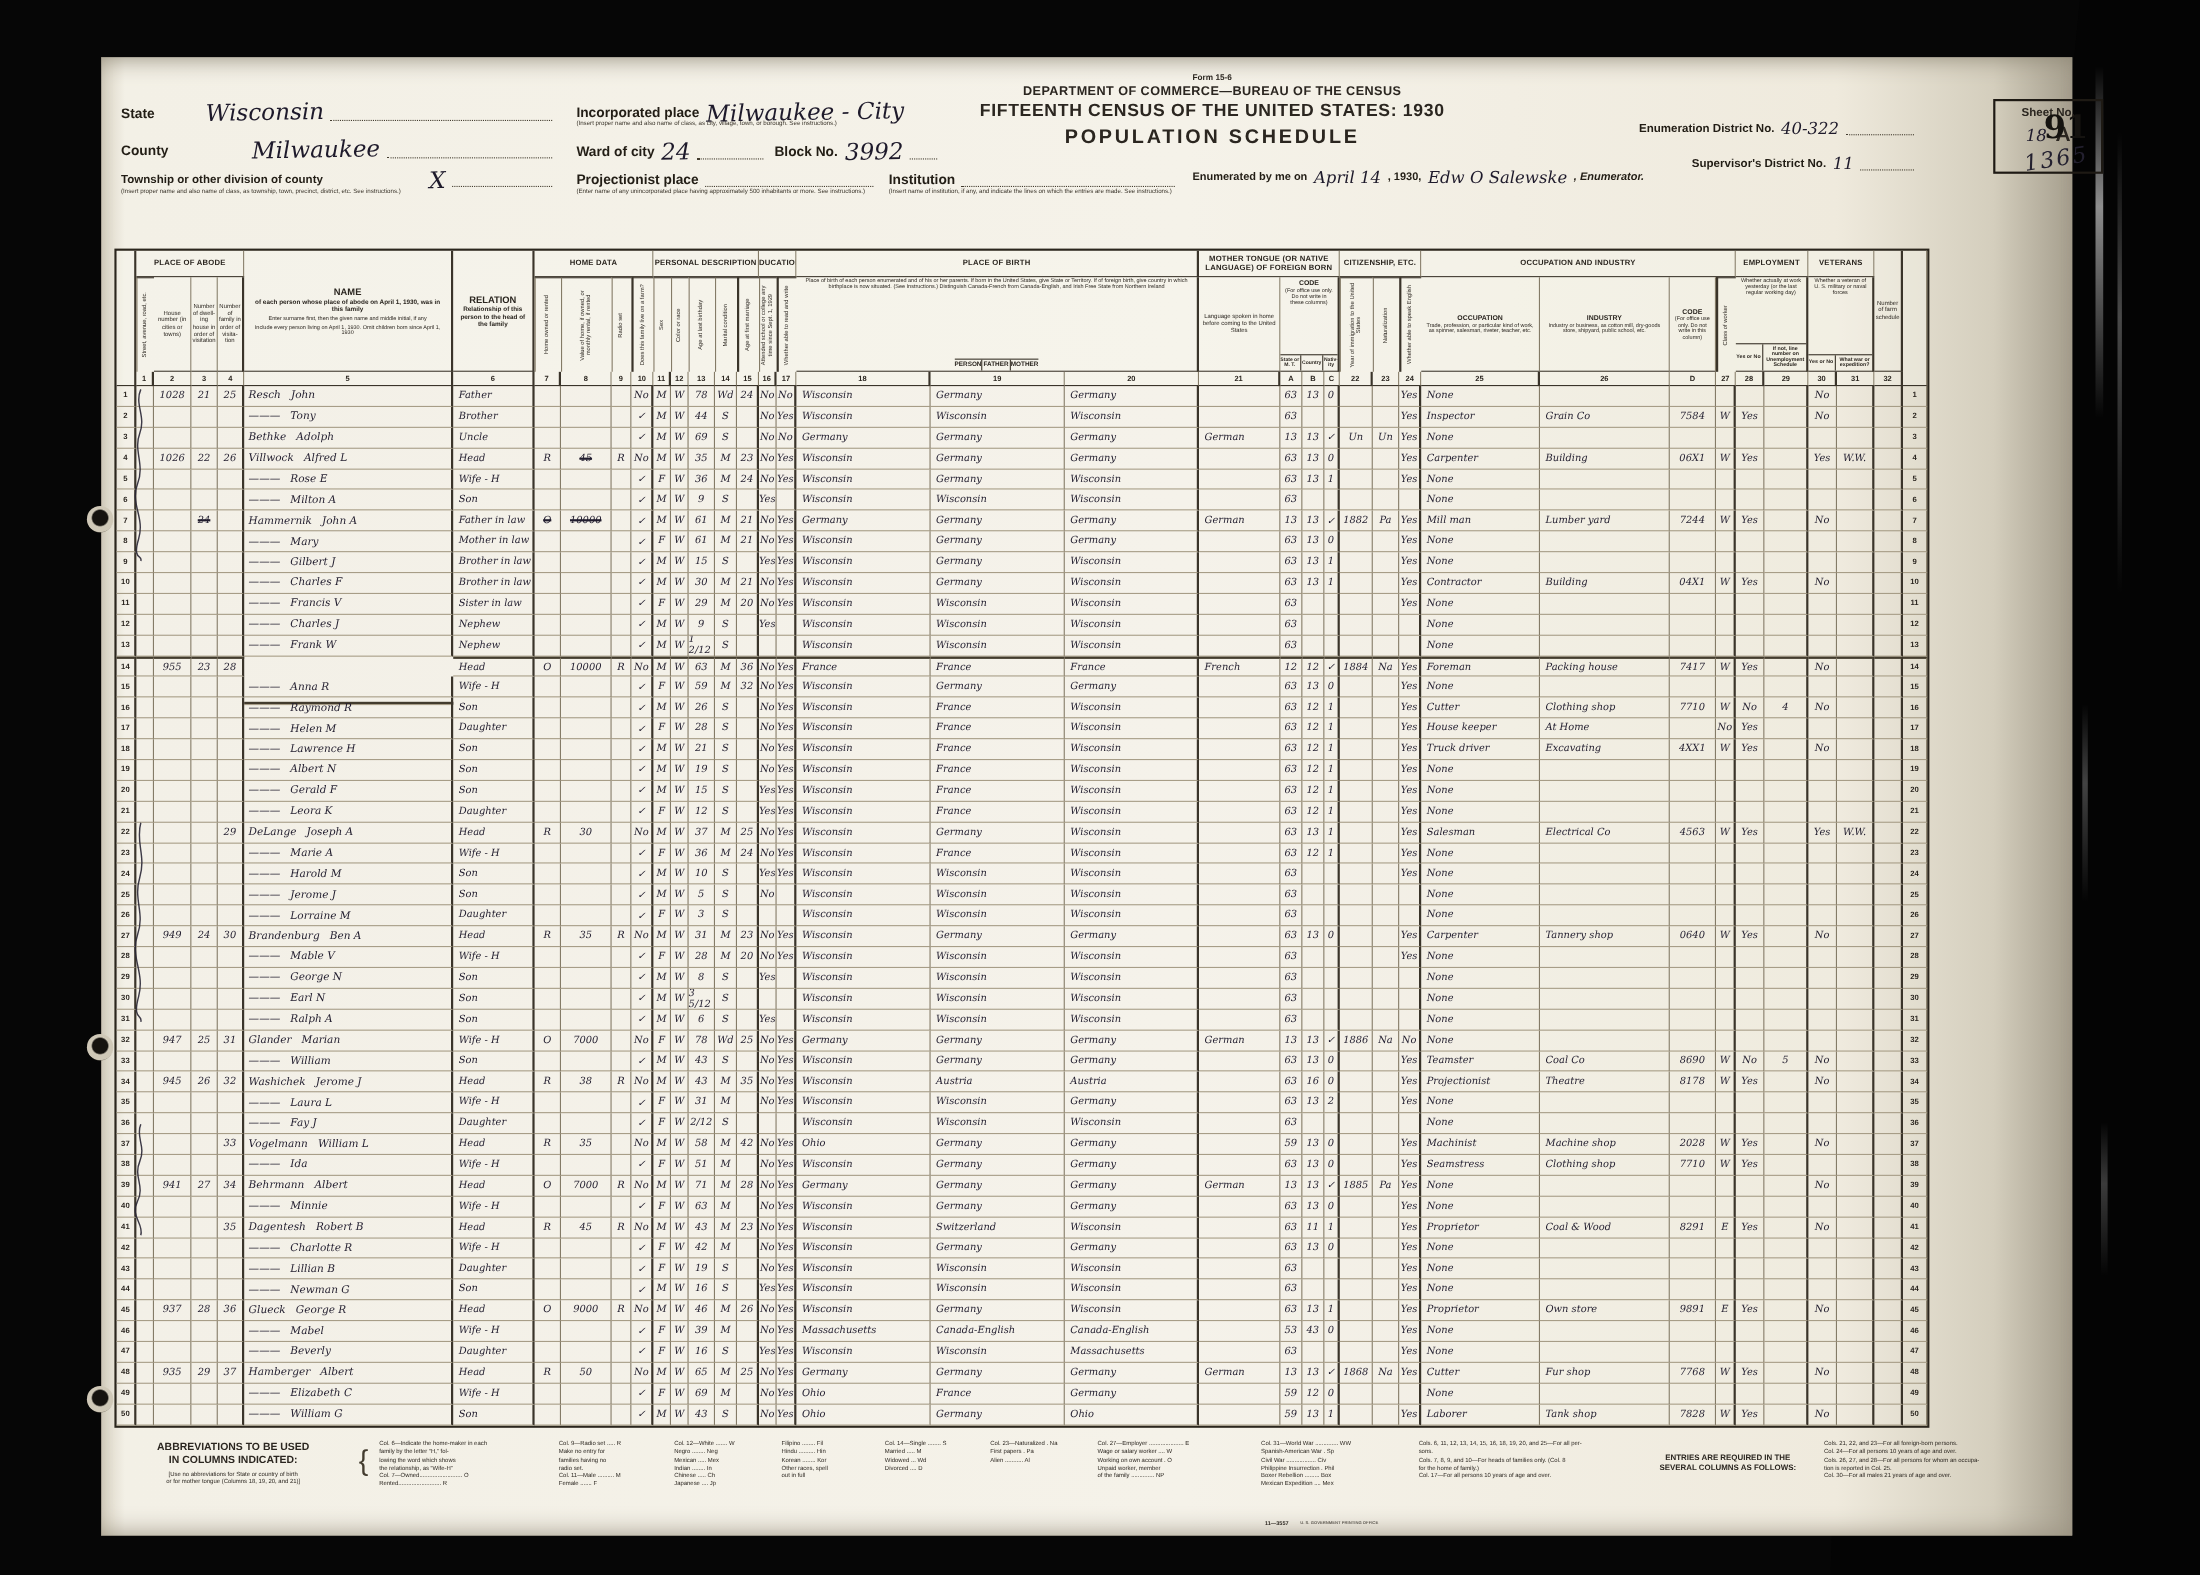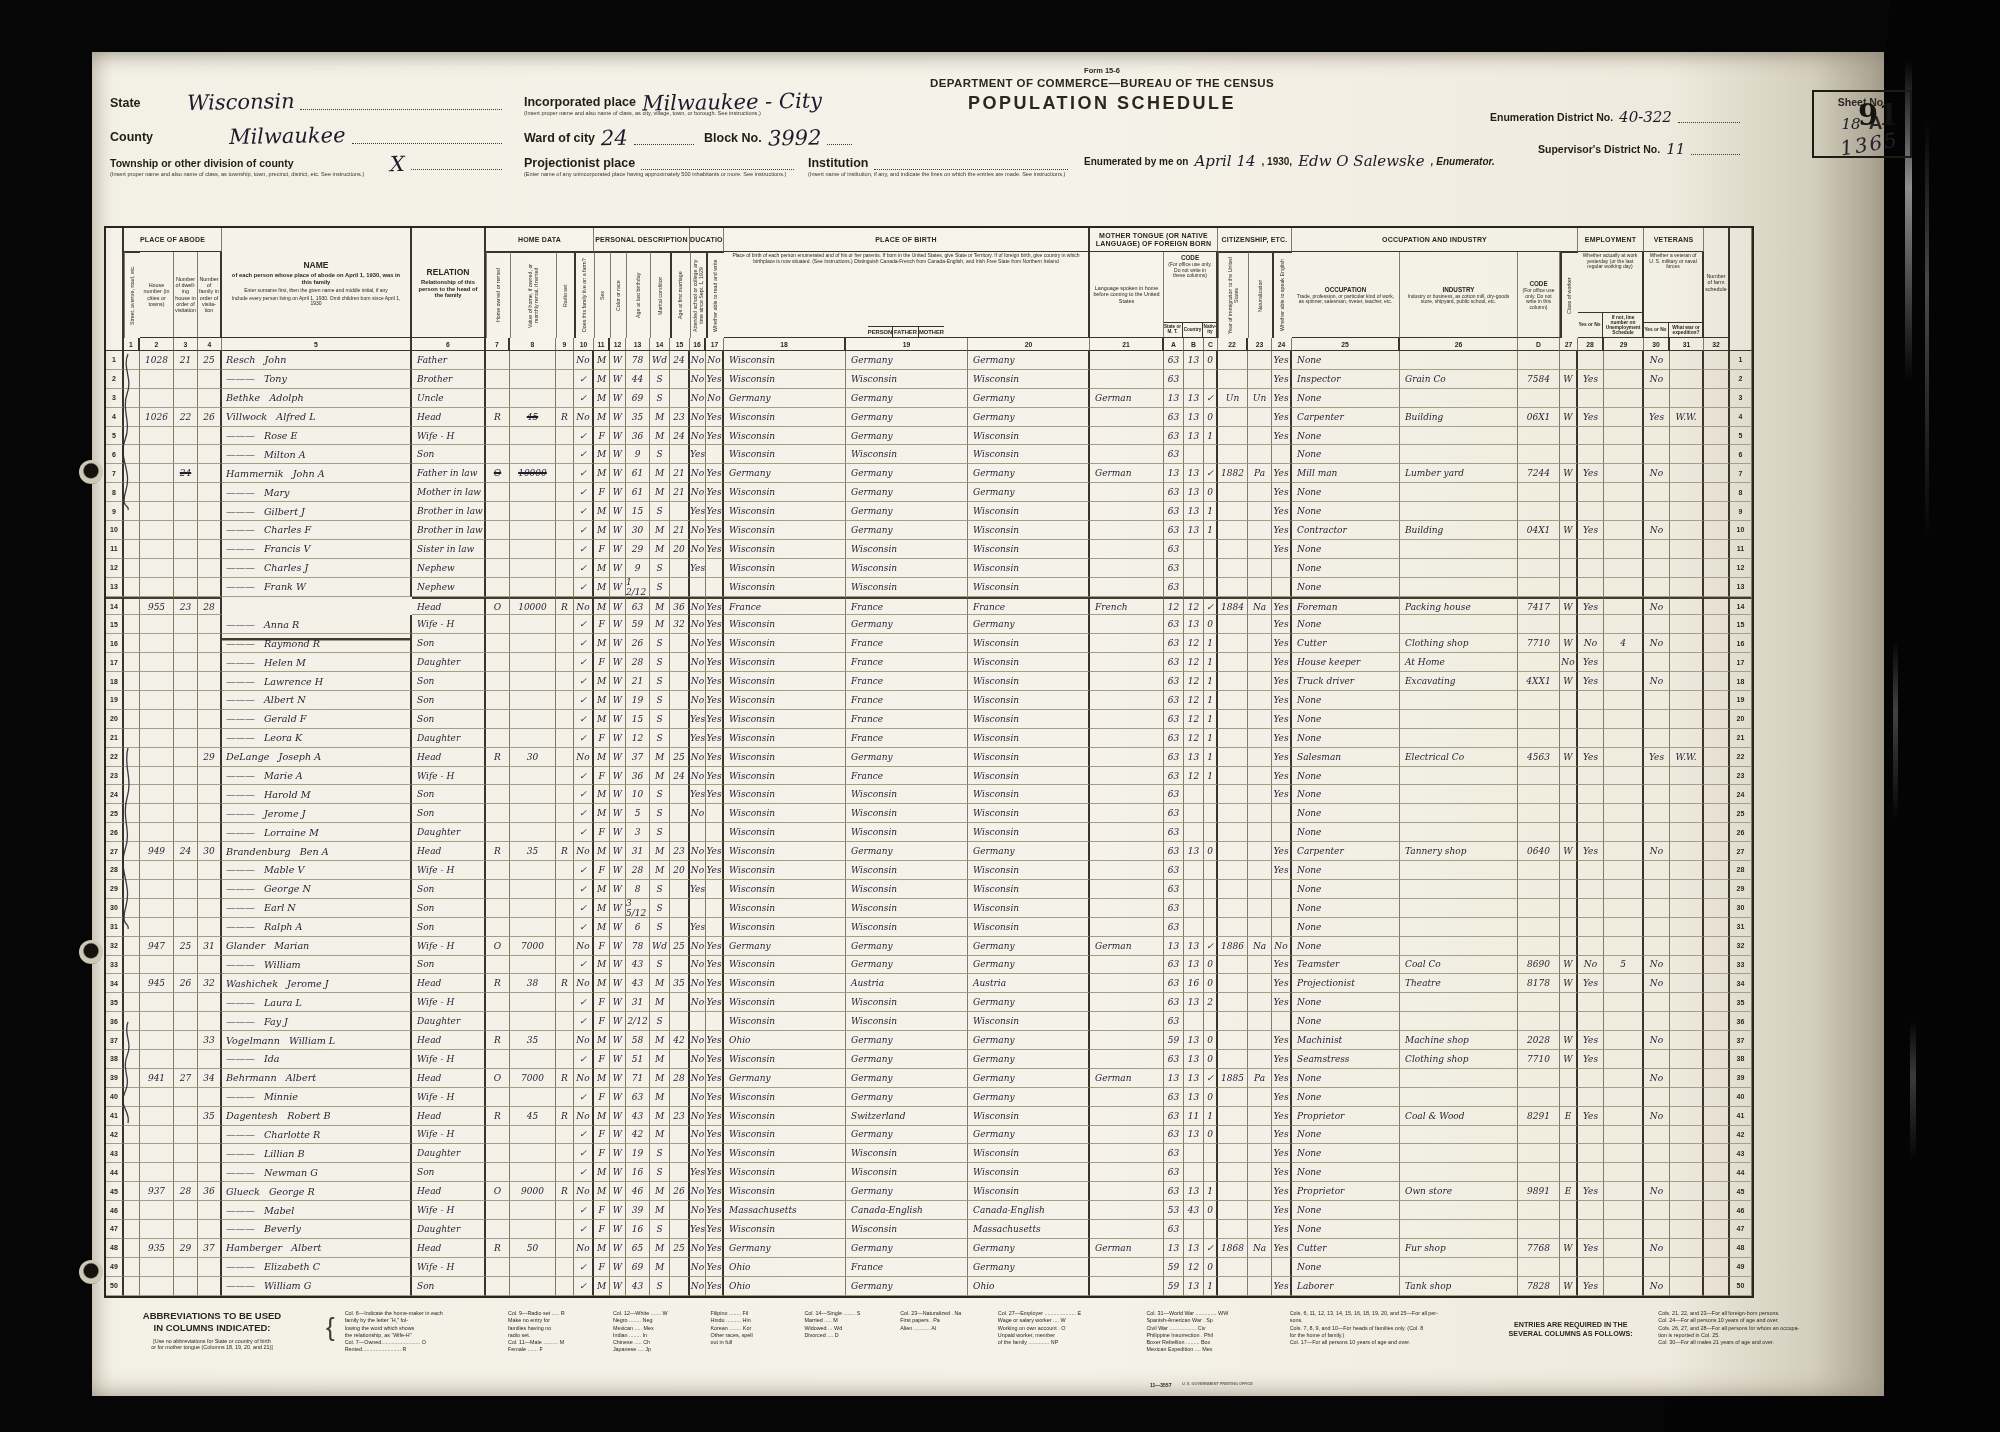--- a/index.html
+++ b/index.html
@@ -85,20 +85,21 @@
 
 <div class="paper">
 
   <div class="hole" style="left:-13px;top:408px;"></div>
   <div class="hole" style="left:-13px;top:888px;"></div>
   <div class="hole" style="left:-13px;top:1208px;"></div>
 
   <div class="f center-head" style="left:660px;top:14px;width:700px;">
     <div class="t-form">Form 15-6</div>
     <div class="t-dept">DEPARTMENT OF COMMERCE—BUREAU OF THE CENSUS</div>
+    <div class="t-census">FIFTEENTH CENSUS OF THE UNITED STATES:  1930</div>
     <div class="t-sched">POPULATION SCHEDULE</div>
   </div>
 
   <div class="f" style="left:18px;top:38px;width:392px;">
     <div class="frow">
         <span class="plabel">State</span>
       <span class="hw-big" style="margin:0 0 -4px 40px;">Wisconsin</span>
       <span class="dotline"></span>
       </div>
   </div>

